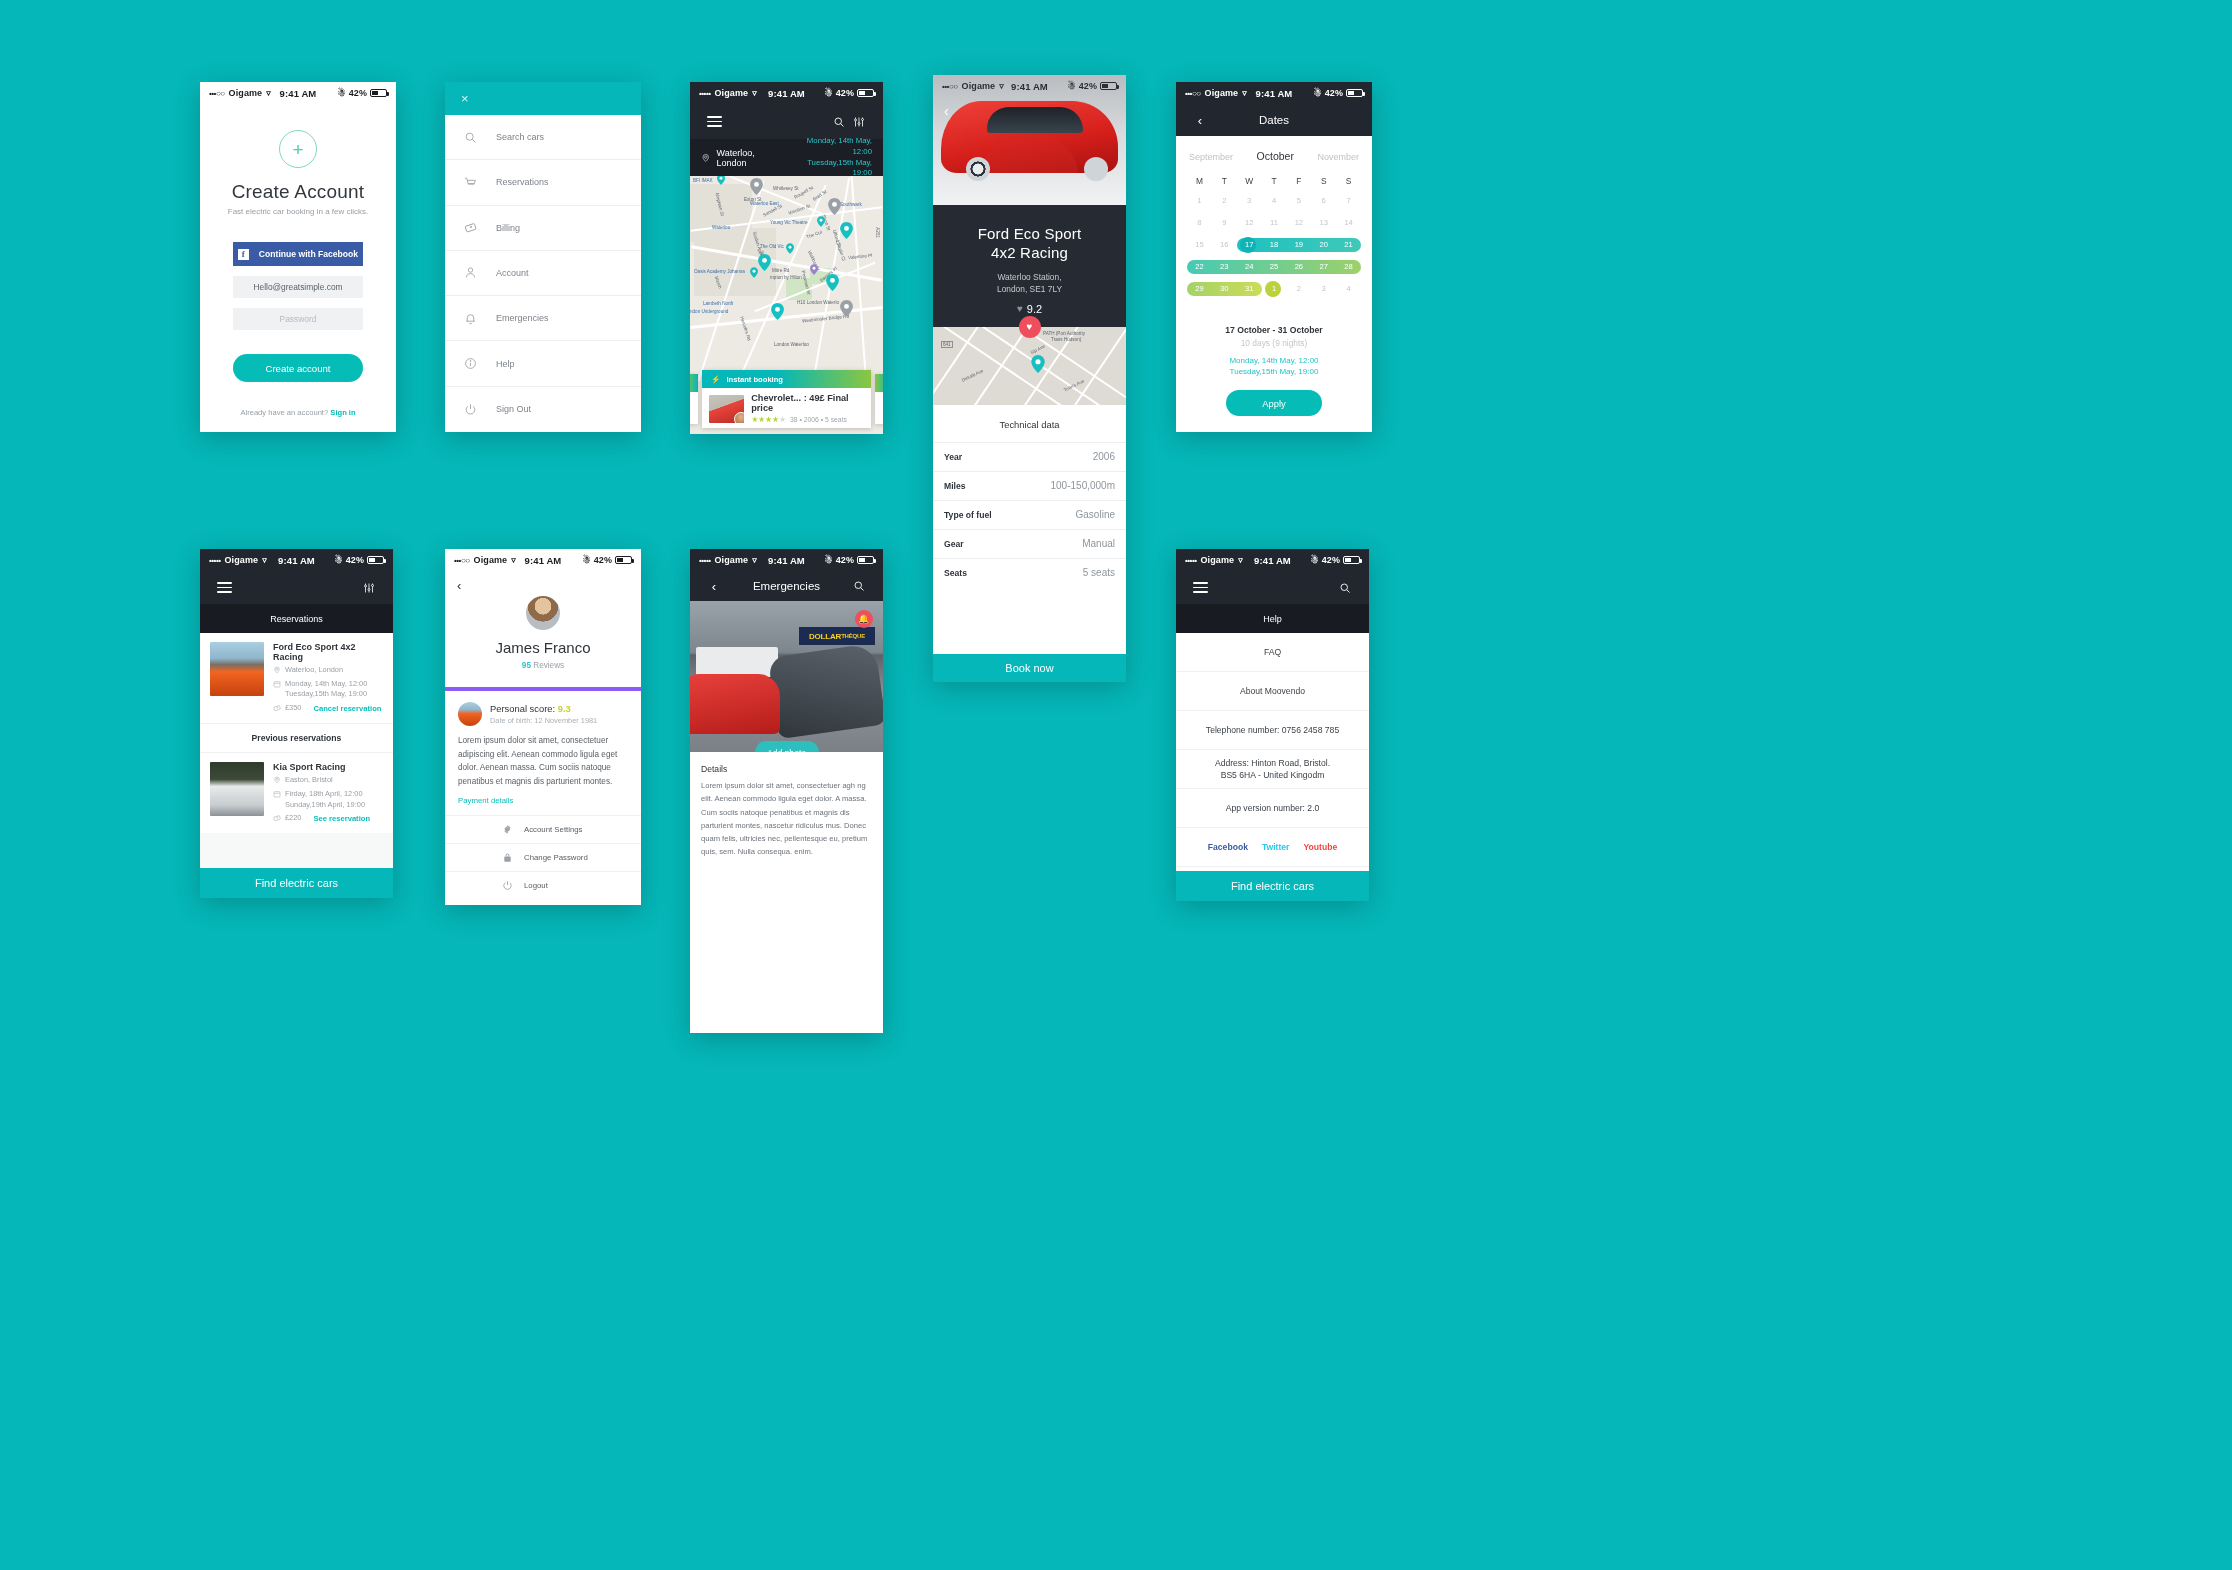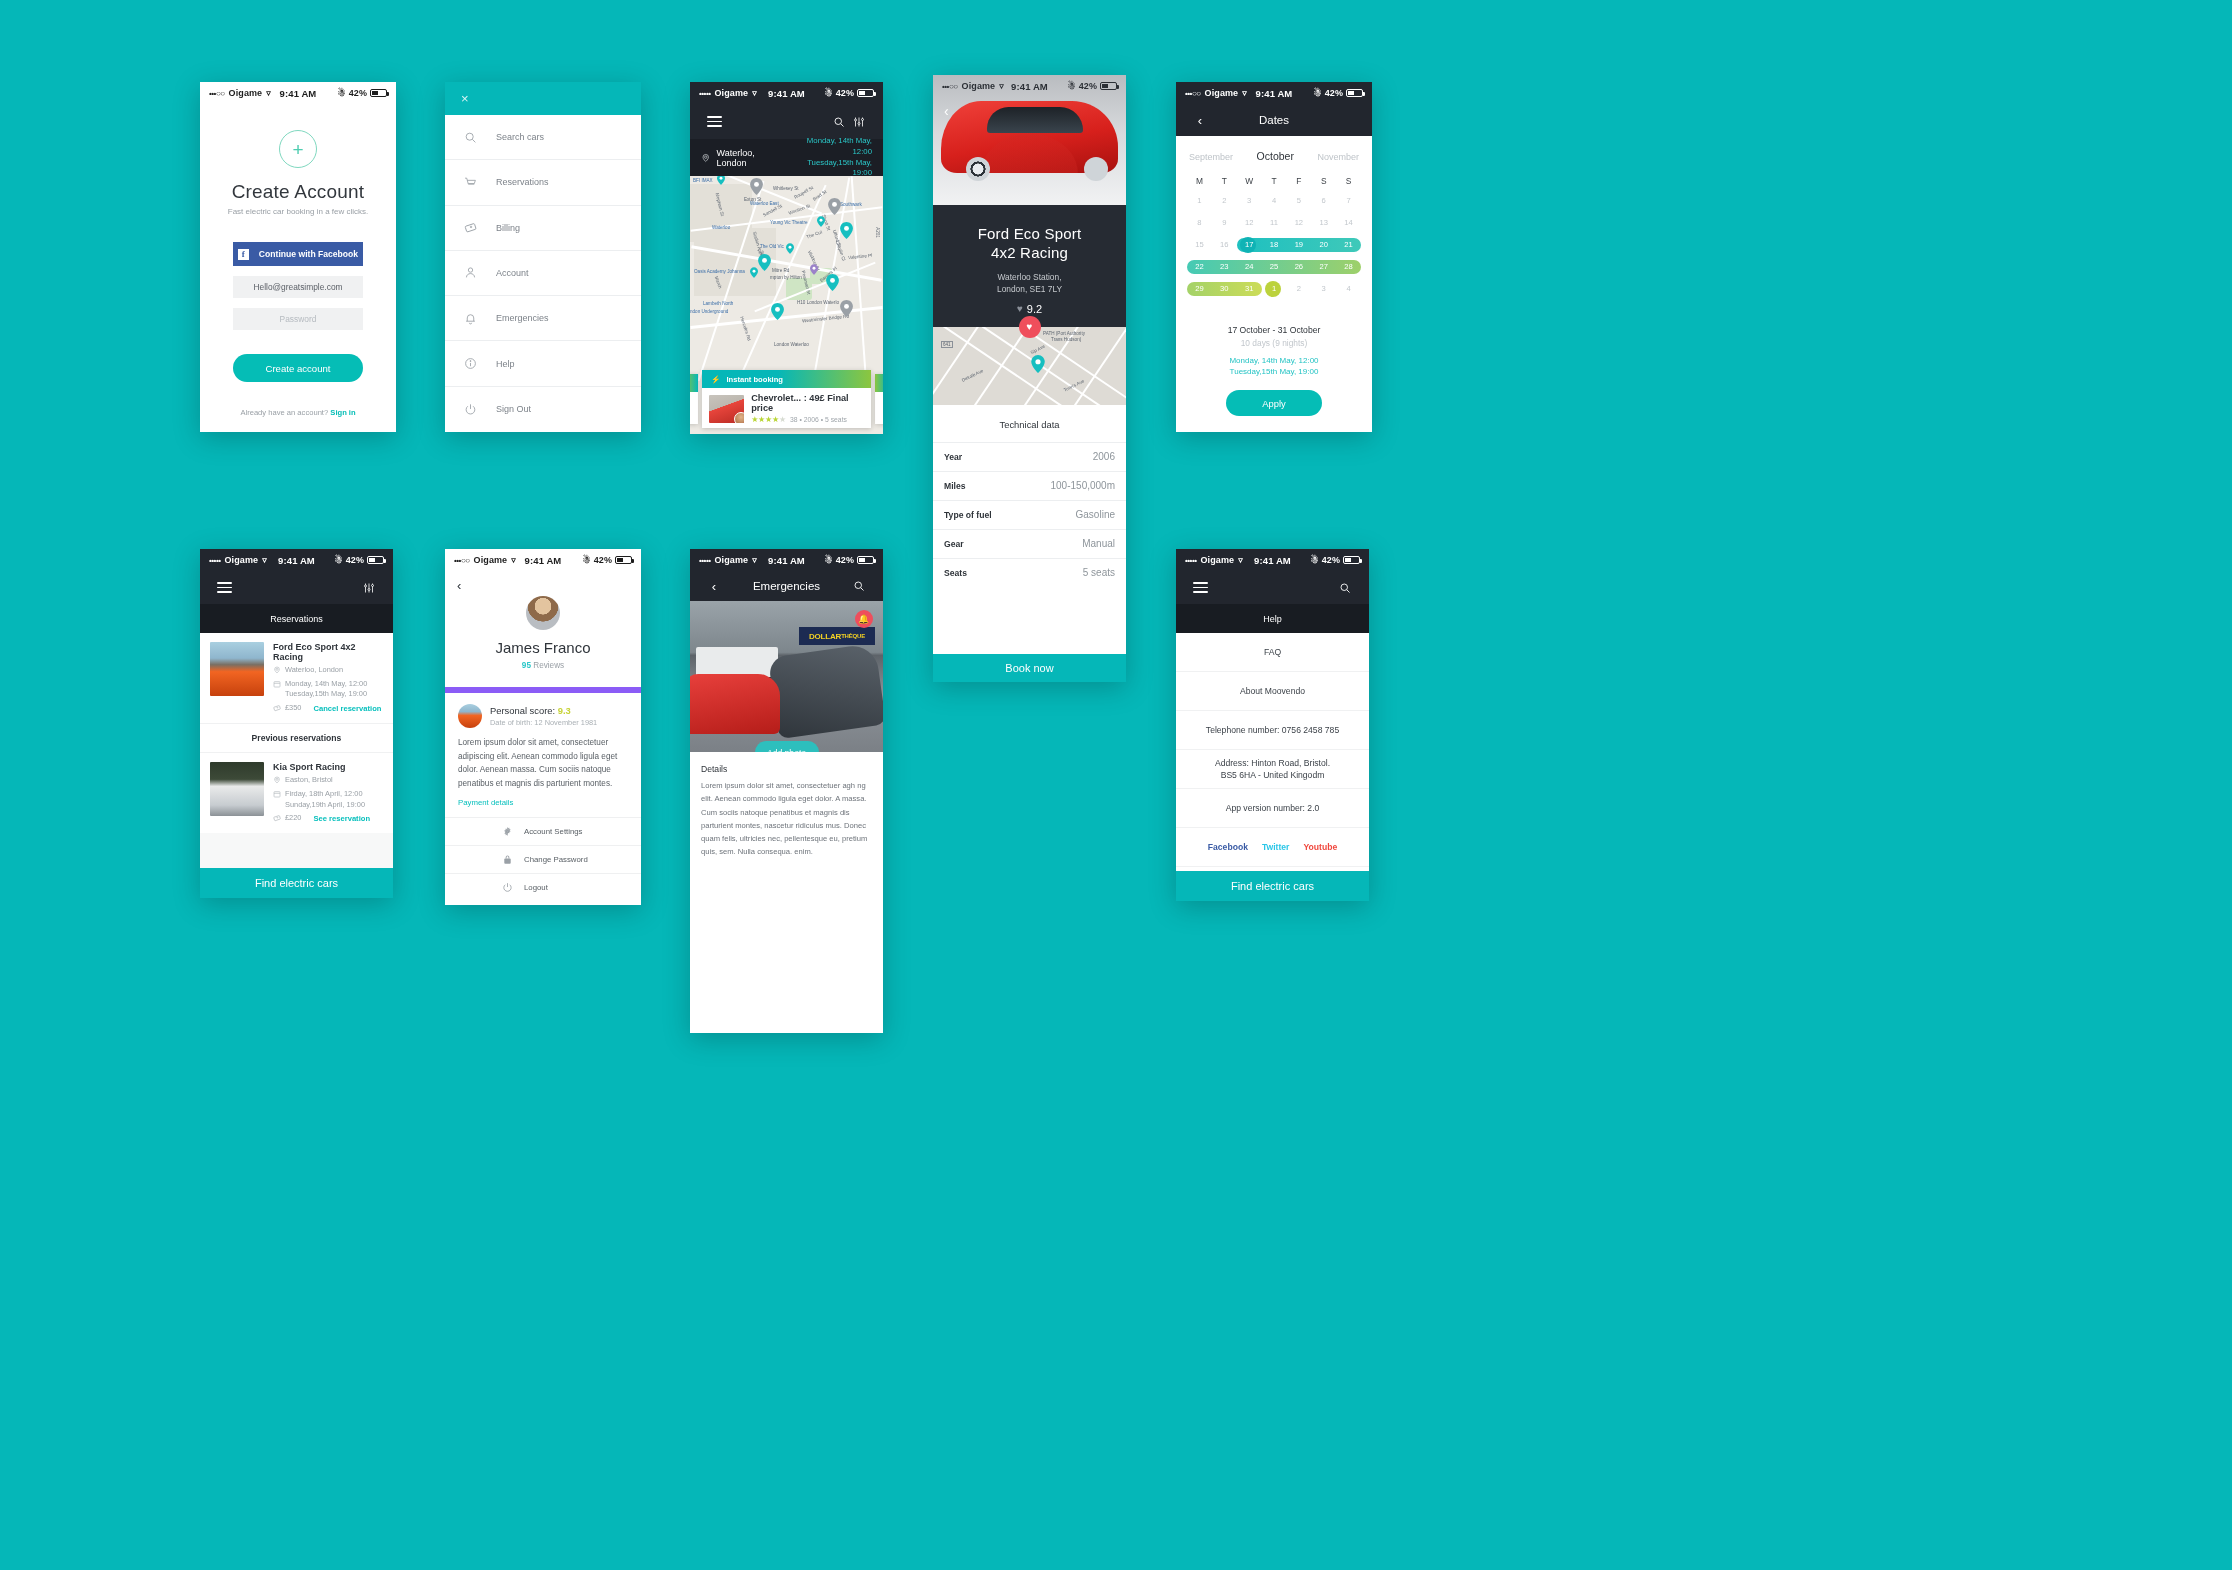--- a/index.html
+++ b/index.html
@@ -194,21 +194,21 @@
   .cal-m { font-size: 9px; color: #bfc4c9; text-align: center; }
   .cal-m.cur { font-size: 10.5px; color: #2f343a; }
   .cal-grid { margin-top: 11px; }
   .cal-week { display: grid; grid-template-columns: repeat(7,1fr); text-align: center; position: relative; }
   .cal-dow { font-size: 8.4px; color: #3a3f45; padding: 3px 0 7px; }
   .cal-d { font-size: 7.6px; color: #c2c7cc; height: 16px; line-height: 16px; position: relative; z-index: 2; }
   .cal-d.sel { color: #fff; }
   .cal-band { position: absolute; height: 14px; top: 1px; border-radius: 7px; z-index: 1; }
   .cal-cap { position: absolute; width: 16px; height: 16px; border-radius: 50%; top: 0; z-index: 1; }
   .cal-sum { text-align: center; margin-top: 14px; }
-  .cal-range { font-size: 8.6px; color: #2f343a; font-weight: normal; margin-top: 28px; }
+  .cal-range { font-size: 8.6px; color: #2f343a; font-weight: bold; margin-top: 28px; }
   .cal-nights { font-size: 8.4px; color: #c2c7cc; margin-top: 3px; }
   .cal-times { font-size: 8px; color: #23c3c4; margin-top: 7px; line-height: 1.4; }
   .cal-apply { width: 96px; height: 26px; border-radius: 13px; background: #05bdb6; color: #fff;
     display: flex; align-items: center; justify-content: center; font-size: 9.4px; margin: 13px auto 0; }
 
   
   #s-res { left: 200px; top: 549px; width: 193px; height: 349px; display: flex; flex-direction: column; }
   .res-sub { background: #181c22; color: #fff; height: 29px; display: flex; align-items: center; justify-content: center; font-size: 9px; flex: none; }
   .res-list { flex: 1; background: #f7f8f8; }
   .res-card { background: #fff; display: flex; gap: 9px; padding: 9px 10px; }
@@ -219,21 +219,21 @@
   .res-title { font-size: 9px; color: #2f343a; font-weight: bold; }
   .res-line { display: flex; align-items: flex-start; gap: 4px; margin-top: 3px; font-size: 7.4px; color: #9aa0a6; line-height: 1.45; }
   .res-line .ri { width: 8px; height: 8px; flex: none; margin-top: 1px; color: #b4b9be; }
   .res-link { font-size: 7.6px; color: #09c0bd; font-weight: bold; }
   .res-divider { text-align: center; font-size: 8.6px; color: #2f343a; font-weight: bold; padding: 9px 0; background: #fff; border-top: 1px solid #f0f1f2; border-bottom: 1px solid #f0f1f2; }
   .res-cta { height: 30px; }
 
   
   #s-prof { left: 445px; top: 549px; width: 196px; height: 356px; display: flex; flex-direction: column; }
   .prof-back { padding: 7px 0 0 12px; font-size: 13px; color: #2f343a; font-weight: 300; }
-  .prof-head { text-align: center; padding: 3px 0 17px; border-bottom: 6px solid #8b5cf6; }
+  .prof-head { text-align: center; padding: 3px 0 17px; border-bottom: 4px solid #8b5cf6; }
   .avatar { width: 34px; height: 34px; border-radius: 50%; margin: 0 auto;
     background: radial-gradient(circle at 50% 30%, #e3c49f 0 28%, #8e6a4a 29% 52%, #b9bdc2 53% 100%); overflow: hidden; }
   .prof-name { font-size: 15px; color: #2f343a; font-weight: 300; margin-top: 9px; }
   .prof-rev { font-size: 8.2px; color: #9aa0a6; margin-top: 5px; }
   .prof-rev b { color: #2bc7c8; }
   .prof-body { padding: 11px 13px 0; }
   .prof-score-row { display: flex; align-items: center; gap: 8px; }
   .prof-car { width: 24px; height: 24px; border-radius: 50%;
     background: linear-gradient(180deg,#a9cfe0 0%,#8fb6cd 32%, #f26522 48%, #c6410d 100%); }
   .prof-score { font-size: 9.4px; color: #2f343a; }

